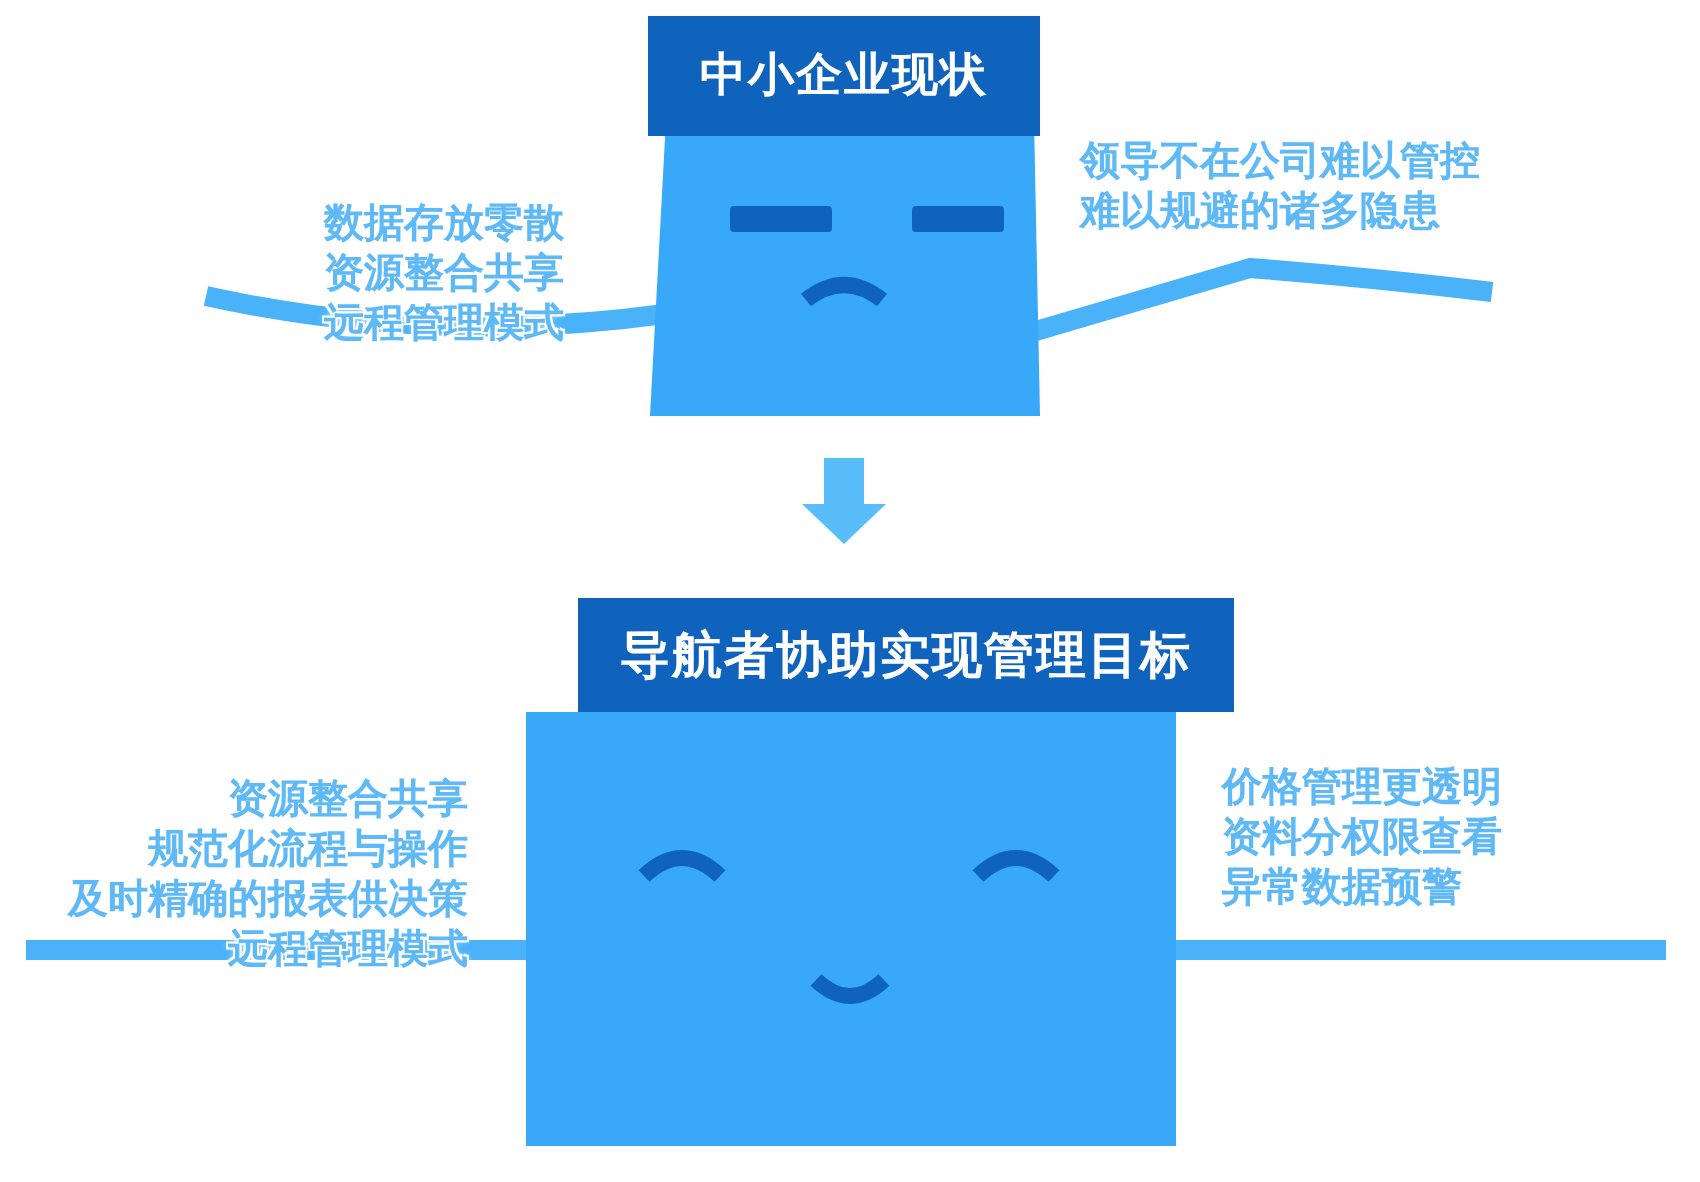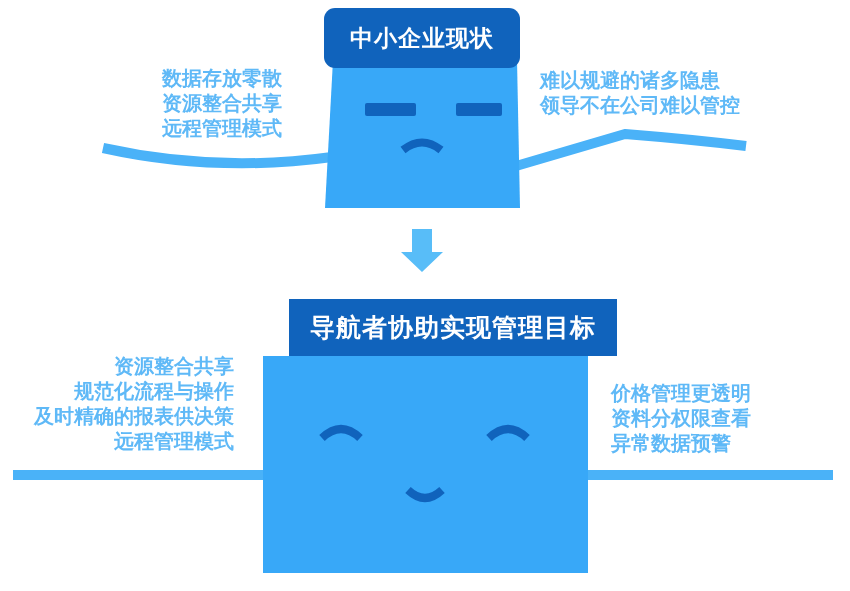--- a/index.html
+++ b/index.html
@@ -24,39 +24,39 @@
   }
 
   
   .hdr{
     position:absolute;
     background:var(--dark-blue,#1063BC);
     color:var(--header-text,#fff);
     font-weight:bold;text-align:center;
     letter-spacing:1px;
   }
-  .hdr-top{left:324px;top:8px;width:196px;height:60px;line-height:60px;font-size:23px;border-radius:11px;}
+  .hdr-top{left:324px;top:8px;width:196px;height:60px;line-height:60px;font-size:23px;}
   .hdr-bottom{left:261px;top:299px;width:328px;height:57px;line-height:57px;font-size:25px;margin-left:28px;}
 
   
   svg .wave{fill:none;stroke:var(--wave-blue,#4AB2F8);stroke-width:10;}
   svg .arm{fill:var(--wave-blue,#4AB2F8);}
   svg .eye-rect{fill:var(--dark-blue,#1063BC);}
   svg .mouth,svg .eye-arc{fill:none;stroke:var(--dark-blue,#1063BC);stroke-width:8;}
   svg .arrow{fill:var(--arrow-blue,#58BDF8);}
 
   
   .pts{
     position:absolute;
     font-size:20px;line-height:25px;font-weight:bold;
     color:var(--label-blue,#5FB9F7);
     text-shadow:-1px -1px 0 #fff,1px -1px 0 #fff,-1px 1px 0 #fff,1px 1px 0 #fff,0 0 3px #fff;
     white-space:nowrap;
   }
-  .pts.right-align{text-align:right;}
+  .pts.right-align{text-align:right;margin-top:33px;}
   .pts-top-left{right:568px;top:66px;}
   .pts-top-right{left:540px;top:68px;}
   .pts-bottom-left{right:616px;top:354px;}
   .pts-bottom-right{left:611px;top:381px;}
 </style>
 </head>
 <body>
 
 <div class="canvas">
 
@@ -86,22 +86,22 @@
     <path class="mouth" d="M408,490 Q425,506 442,490"></path>
   </svg>
 
   <div class="pts right-align pts-top-left">
     <div>数据存放零散</div>
     <div>资源整合共享</div>
     <div>远程管理模式</div>
   </div>
 
   <div class="pts pts-top-right">
+    <div>领导不在公司难以管控</div>
     <div>难以规避的诸多隐患</div>
-    <div>领导不在公司难以管控</div>
   </div>
 
   <div class="pts right-align pts-bottom-left">
     <div>资源整合共享</div>
     <div>规范化流程与操作</div>
     <div>及时精确的报表供决策</div>
     <div>远程管理模式</div>
   </div>
 
   <div class="pts pts-bottom-right">

